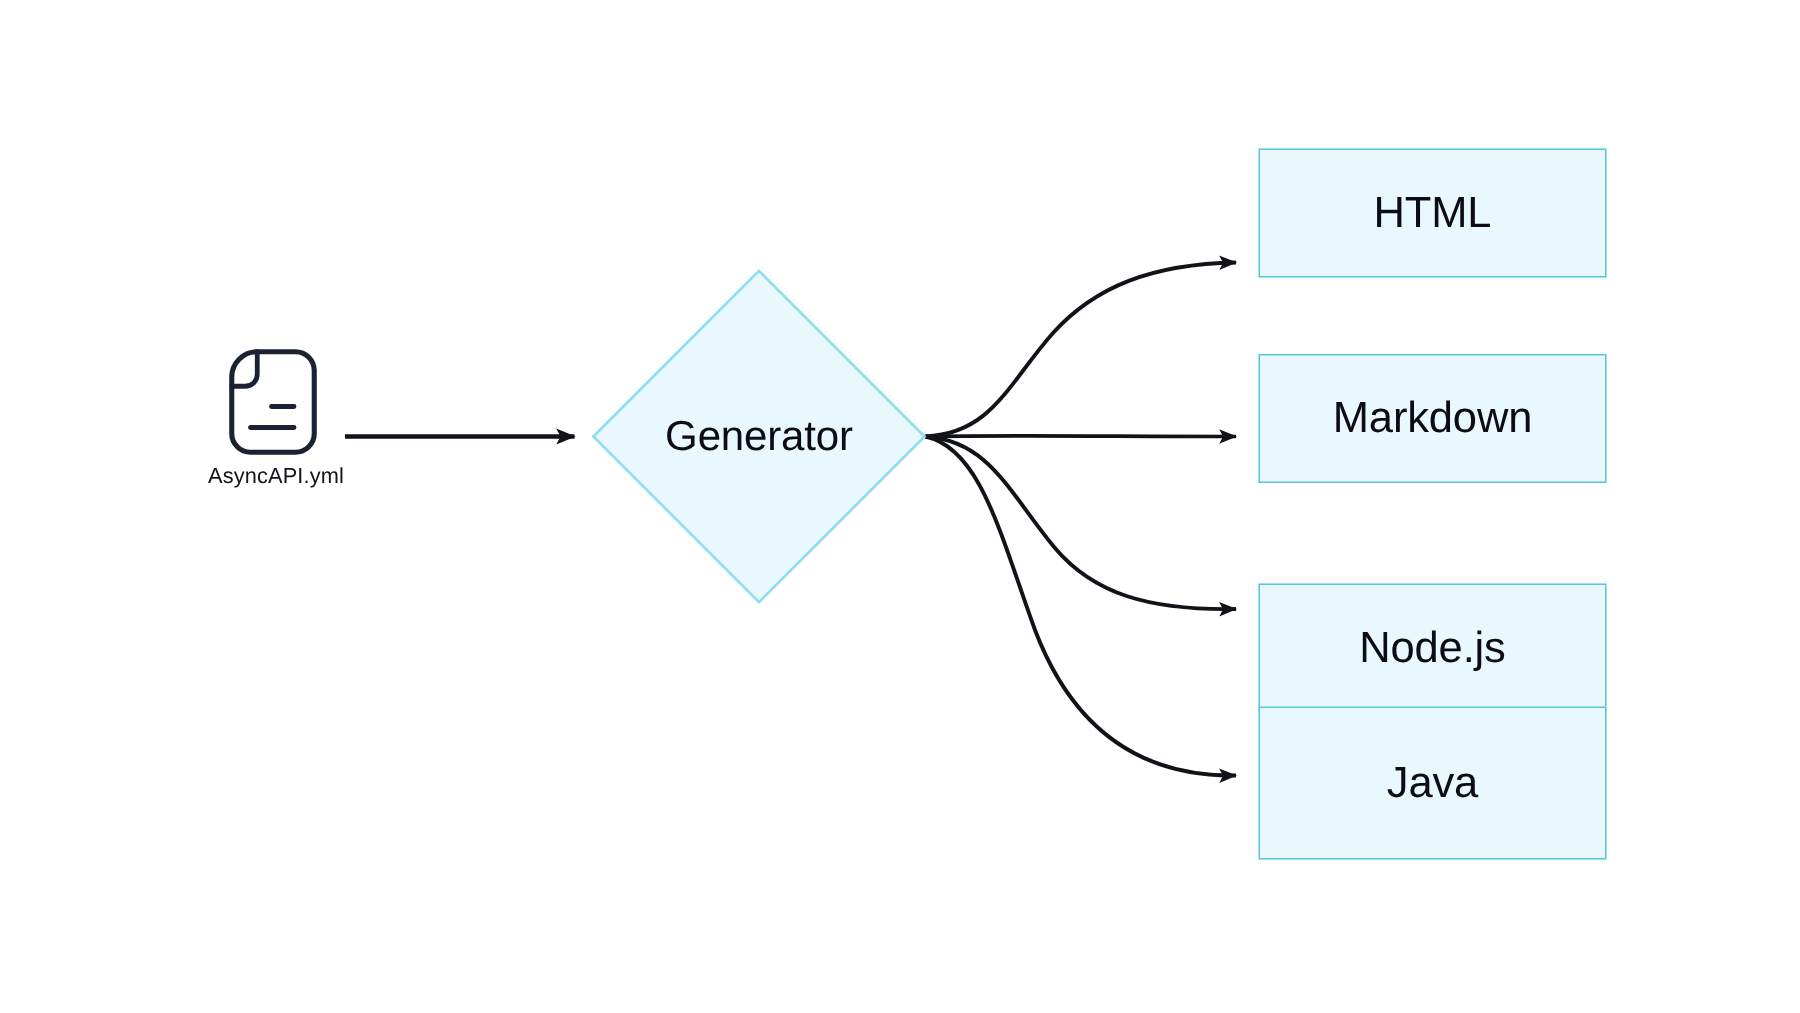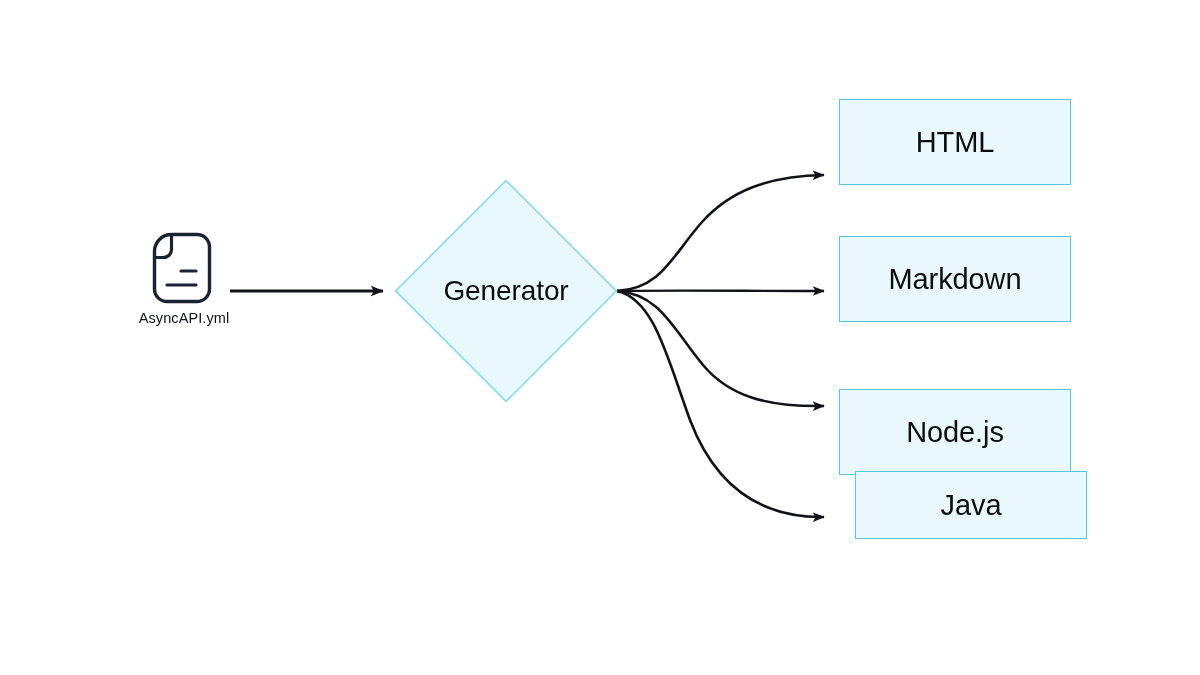--- a/index.html
+++ b/index.html
@@ -92,21 +92,21 @@
     text-align: center;
     font-size: 29px;
     line-height: 36px;
     color: #0b0d12;
     letter-spacing: -0.1px;
   }
   .out-box span { display: block; }
   #box-0 { top: 99px; height: 86px; }
   #box-1 { top: 236px; height: 86px; }
   #box-2 { top: 365px; height: 86px; margin-top: 24px; }
-  #box-3 { top: 471px; height: 68px; margin-left: 16px; }
+  #box-3 { top: 471px; height: 102px; }
 </style>
 </head>
 <body>
 
 <div id="canvas">
 
   <svg class="layer" id="edges" viewBox="0 0 1200 675">
     <defs>
       <marker id="arrow" viewBox="0 0 12 10" refX="11.2" refY="5" markerWidth="12" markerHeight="10" orient="auto-start-reverse" markerUnits="userSpaceOnUse">
         <path d="M0,0.2 L12,5 L0,9.8 L2.6,5 Z" fill="#111318"></path>

